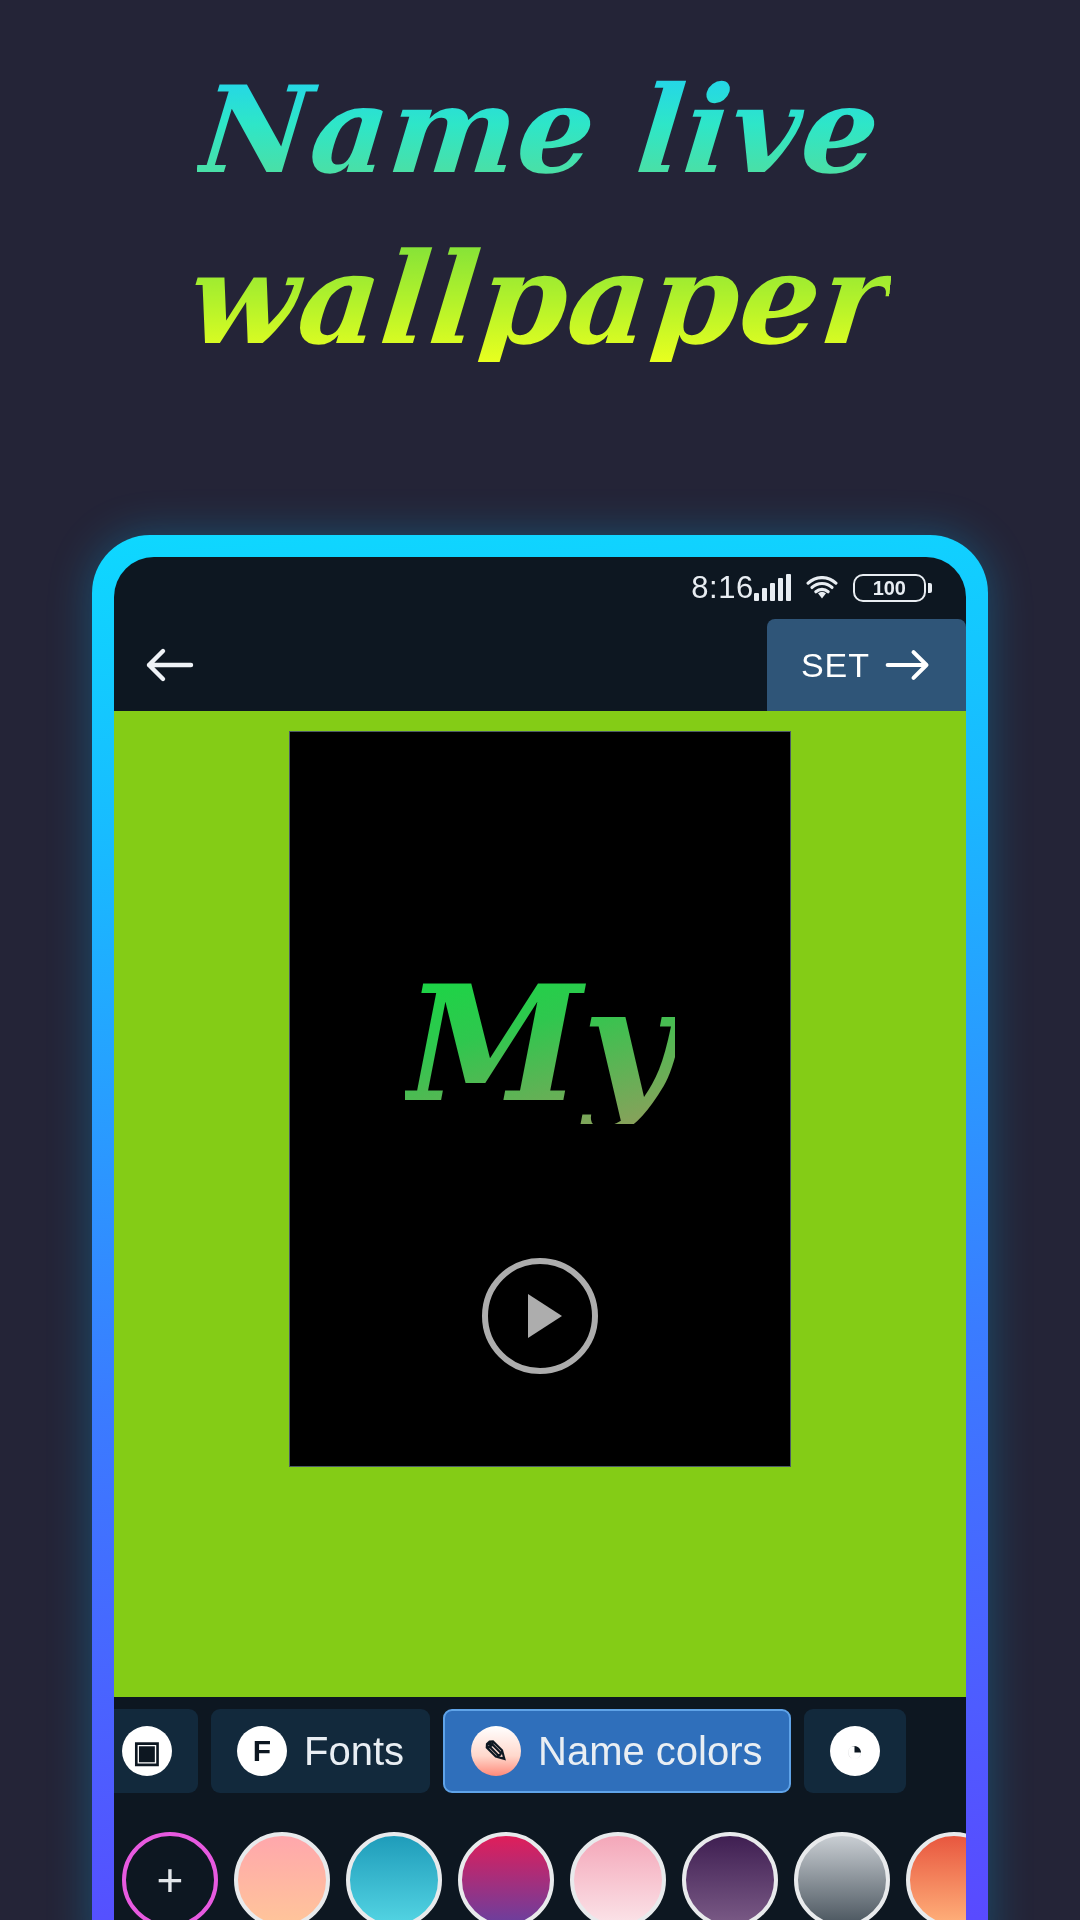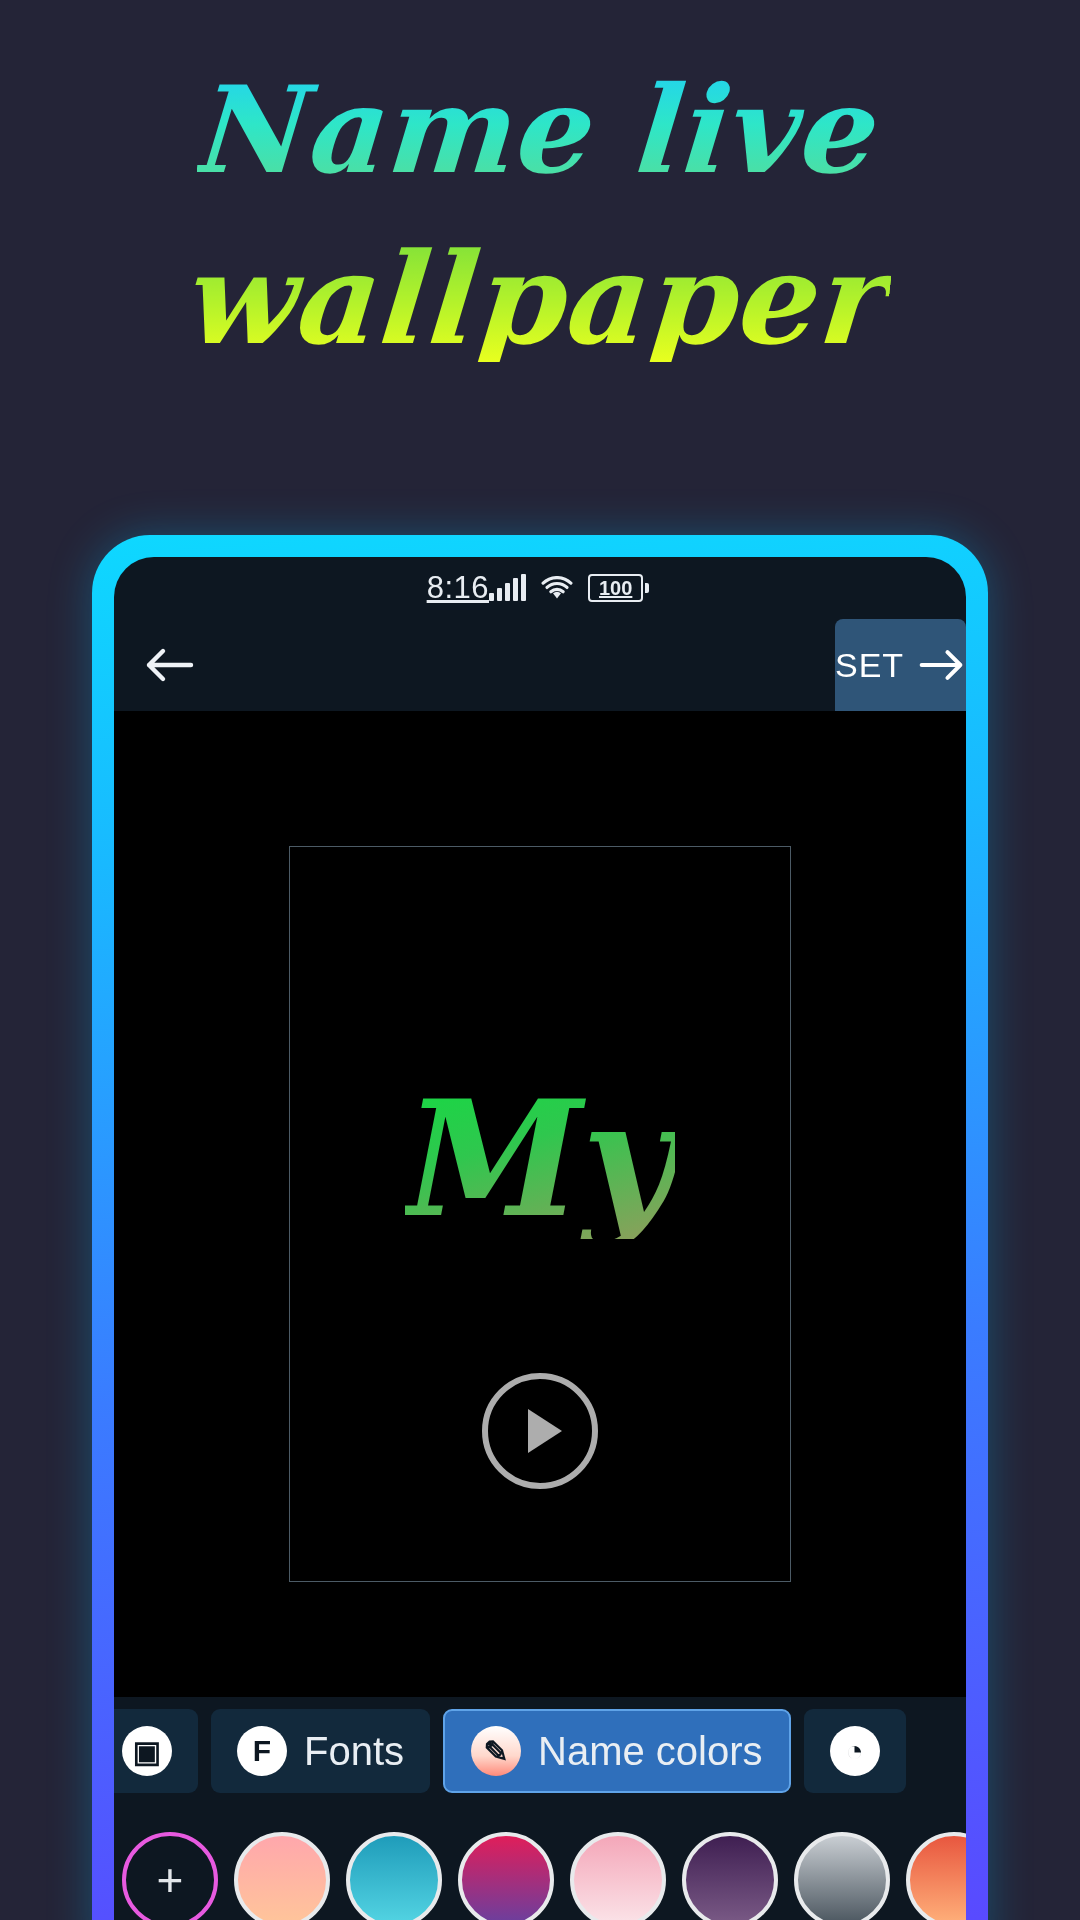--- a/index.html
+++ b/index.html
@@ -55,66 +55,65 @@
     background:#0d1721;
     border-radius:40px 40px 0 0;
     overflow:hidden;
     position:relative;
     display:flex;flex-direction:column;
   }
 
   
   .statusbar{
     height:62px;flex:0 0 62px;
-    display:flex;align-items:center;justify-content:center;
+    display:flex;align-items:center;justify-content:flex-end;
     padding:0 34px 0 30px;box-sizing:border-box;
     color:#e8edf2;
-    text-decoration:underline;
   }
   .status-time{font-size:31px;font-weight:400;letter-spacing:.5px;}
   .status-icons{display:flex;align-items:center;gap:15px;}
   .sig{display:flex;align-items:flex-end;gap:3px;height:25px;}
   .sig i{display:block;width:5px;background:#e8edf2;border-radius:1px;}
   .sig i:nth-child(1){height:8px}
   .sig i:nth-child(2){height:13px}
   .sig i:nth-child(3){height:18px}
   .sig i:nth-child(4){height:23px}
   .sig i:nth-child(5){height:27px}
   .batt{
     display:flex;align-items:center;
   }
   .batt-body{
-    border:2.5px solid #e8edf2;border-radius:4px;
-    padding:1px 9px;font-size:20px;line-height:22px;font-weight:700;color:#e8edf2;
+    border:2.5px solid #e8edf2;border-radius:10px;
+    padding:1px 18px;font-size:20px;line-height:22px;font-weight:700;color:#e8edf2;
   }
   .batt-tip{width:4px;height:10px;background:#e8edf2;border-radius:0 2px 2px 0;margin-left:2px;}
 
   
   .appbar{
     height:92px;flex:0 0 92px;
     display:flex;align-items:stretch;justify-content:space-between;
     background:#0d1721;position:relative;
   }
   .backbtn{
     width:110px;display:flex;align-items:center;justify-content:center;
   }
   .setbtn{
-    width:131px;margin:0;
+    width:199px;margin:0;
     background:#2f5578;
     border-radius:8px 8px 0 0;
     display:flex;align-items:center;justify-content:center;gap:14px;
     color:#ffffff;
   }
   .setbtn .lbl{font-size:34px;font-weight:400;letter-spacing:1px;}
 
   
   .stage{
     flex:1 1 auto;
-    background:#000000;
-    display:flex;align-items:center;justify-content:center;
+    background:#84cc16;
+    display:flex;align-items:flex-start;justify-content:center;
     padding-top:20px;
     position:relative;
   }
   .canvas{
     width:500px;height:734px;
     background:#000000;
     border:1px solid #4c5b66;
     position:relative;
     display:flex;flex-direction:column;align-items:center;justify-content:center;
   }

